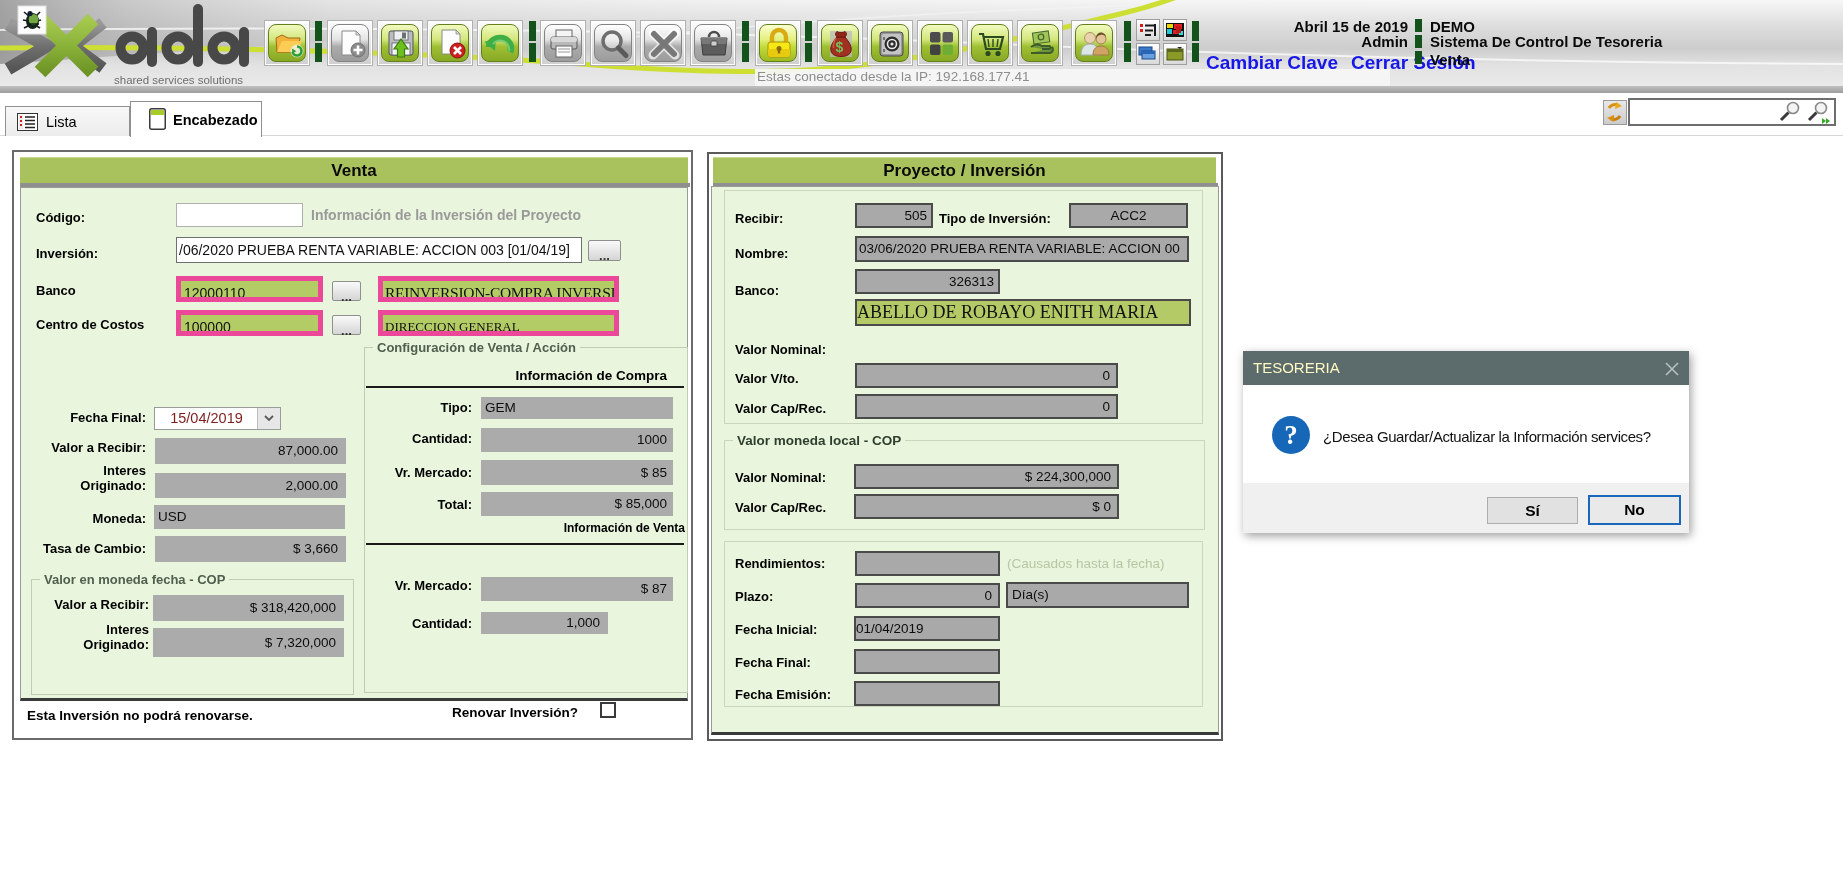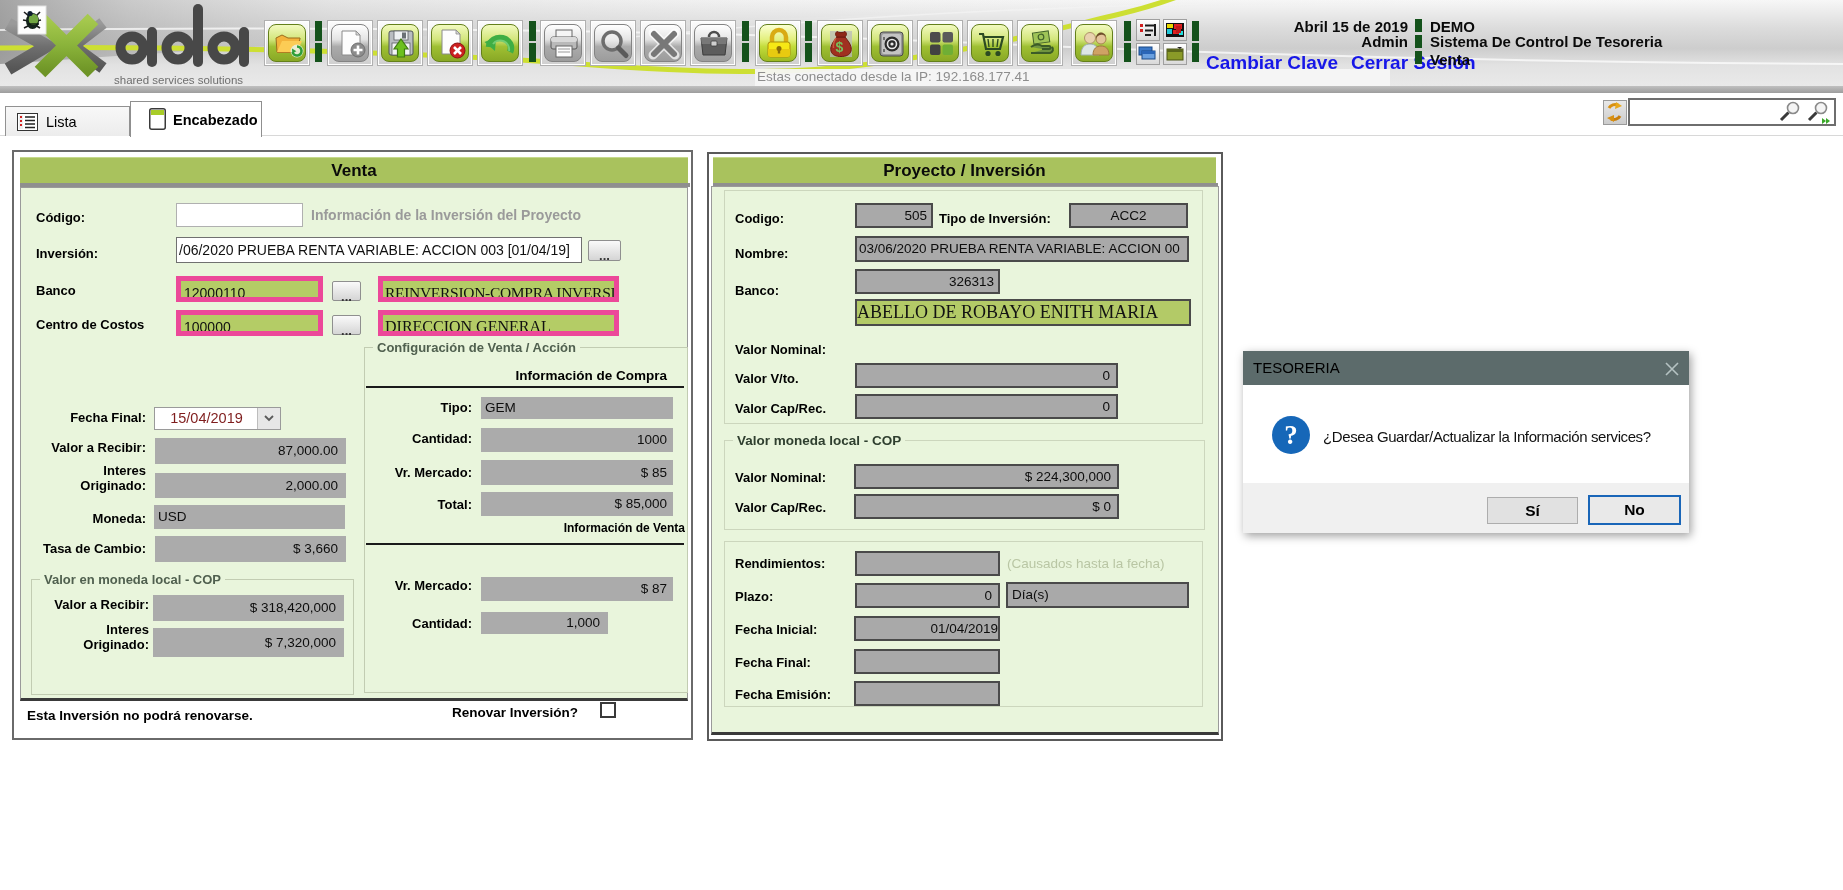--- a/index.html
+++ b/index.html
@@ -346,40 +346,40 @@
 <div class="lb" style="left:36px;top:246px">Inversión:</div>
 <div class="abs" style="left:176px;top:237px;width:406px;height:26px;background:#fff;border:1px solid #707070;box-sizing:border-box;font-size:14px;color:#101010;line-height:24px;white-space:nowrap;overflow:hidden;padding-left:2px">/06/2020 PRUEBA RENTA VARIABLE: ACCION 003 [01/04/19]</div>
 <div class="dots" style="left:588px;top:240px;width:33px;height:21px">...</div>
 <div class="lb" style="left:36px;top:283px">Banco</div>
 <div class="gn" style="left:176px;top:276px;width:147px;height:26px;line-height:24px;padding-left:3px">12000110</div>
 <div class="dots" style="left:332px;top:281px;width:29px;height:20px">...</div>
 <div class="gn" style="left:378px;top:276px;width:241px;height:26px;line-height:24px;padding-left:2px;font-family:'Liberation Serif',serif;font-size:15.5px;letter-spacing:-0.3px">REINVERSION-COMPRA INVERSION</div>
 <div class="lb" style="left:36px;top:317px">Centro de Costos</div>
 <div class="gn" style="left:176px;top:310px;width:147px;height:26px;line-height:24px;padding-left:3px">100000</div>
 <div class="dots" style="left:332px;top:315px;width:29px;height:20px">...</div>
-<div class="gn" style="left:378px;top:310px;width:241px;height:26px;line-height:24px;padding-left:2px;font-family:'Liberation Serif',serif;font-size:16px">DIRECCION GENERAL</div>
+<div class="gn" style="left:378px;top:310px;width:241px;height:26px;line-height:24px;padding-left:2px;font-family:'Liberation Serif',serif;font-size:13px">DIRECCION GENERAL</div>
 <div class="lb tR" style="left:31px;top:410px;width:115px">Fecha Final:</div>
 <div class="abs" style="left:154px;top:407px;width:127px;height:23px;background:#fff;border:1px solid #9a9a9a;box-sizing:border-box">
 <div style="position:absolute;left:0;top:0;width:103px;height:21px;text-align:center;font-size:14.5px;color:#7f1d1d;line-height:21px">15/04/2019</div>
 <div style="position:absolute;right:0;top:0;width:22px;height:21px;background:#e7e7e7;border-left:1px solid #bdbdbd">
 <svg width="22" height="21">
           <path d="M7,8 L11,12 L15,8" stroke="#5a5a5a" stroke-width="1.8" fill="none"></path>
         </svg></div>
 </div>
 <div class="lb tR" style="left:31px;top:440px;width:115px">Valor a Recibir:</div>
 <div class="gi tR" style="left:155px;top:438px;width:191px;height:26px;line-height:26px;padding-right:8px;box-sizing:border-box">87,000.00</div>
 <div class="lb tR" style="left:31px;top:463px;width:115px">Interes</div>
 <div class="lb tR" style="left:31px;top:478px;width:115px">Originado:</div>
 <div class="gi tR" style="left:155px;top:473px;width:191px;height:25px;line-height:25px;padding-right:8px;box-sizing:border-box">2,000.00</div>
 <div class="lb tR" style="left:31px;top:511px;width:115px">Moneda:</div>
 <div class="gi" style="left:154px;top:505px;width:191px;height:24px;line-height:24px;padding-left:4px;box-sizing:border-box">USD</div>
 <div class="lb tR" style="left:31px;top:541px;width:115px">Tasa de Cambio:</div>
 <div class="gi tR" style="left:155px;top:536px;width:191px;height:26px;line-height:26px;padding-right:8px;box-sizing:border-box">$ 3,660</div>
 <div class="grp" style="left:31px;top:579px;width:321px;height:114px">
-      <span>Valor en moneda local - COP</span>
+      <span>Valor en moneda fecha - COP</span>
     </div>
 <div class="lb tR" style="left:34px;top:597px;width:115px">Valor a Recibir:</div>
 <div class="gi tR" style="left:153px;top:595px;width:191px;height:26px;line-height:26px;padding-right:8px;box-sizing:border-box">$ 318,420,000</div>
 <div class="lb tR" style="left:34px;top:622px;width:115px">Interes</div>
 <div class="lb tR" style="left:34px;top:637px;width:115px">Originado:</div>
 <div class="gi tR" style="left:153px;top:628px;width:191px;height:29px;line-height:29px;padding-right:8px;box-sizing:border-box">$ 7,320,000</div>
 <div class="grp" style="left:364px;top:347px;width:322px;height:344px">
       <span>Configuración de Venta / Acción</span>
     </div>
 <div class="lb tR" style="left:467px;top:368px;width:200px;font-size:13.5px">Información de Compra</div>
@@ -399,21 +399,21 @@
 <div class="lb tR" style="left:362px;top:616px;width:110px">Cantidad:</div>
 <div class="gi tR" style="left:481px;top:612px;width:127px;height:22px;line-height:22px;padding-right:8px;box-sizing:border-box">1,000</div>
 <div class="lb" style="left:27px;top:708px;font-size:13.5px">Esta Inversión no podrá renovarse.</div>
 <div class="lb" style="left:452px;top:705px;font-size:13.5px">Renovar Inversión?</div>
 <div class="abs" style="left:600px;top:702px;width:16px;height:16px;background:#fff;border:2px solid #3a3a3a;box-sizing:border-box"></div>
 <div class="abs" style="left:707px;top:152px;width:516px;height:589px;border:2px solid #5a5a5a;box-sizing:border-box;background:#fff"></div>
 <div class="abs" style="left:713px;top:157px;width:503px;height:26px;background:#a9c25d;border-top:1px solid #c6d98c;text-align:center;font-weight:bold;font-size:17px;color:#0a0a0a;line-height:25px;box-sizing:border-box">Proyecto / Inversión</div>
 <div class="abs" style="left:713px;top:183px;width:505px;height:4px;background:#8f8f8f"></div>
 <div class="abs" style="left:711px;top:186px;width:508px;height:549px;background:#e9f5dc;border:1px solid #9a9a9a;border-bottom:3px solid #3a3a3a;box-sizing:border-box"></div>
 <div class="abs" style="left:724px;top:190px;width:479px;height:234px;border:1px solid #ccd6bd;box-sizing:border-box"></div>
-<div class="lb" style="left:735px;top:211px">Codigo:</div>
+<div class="lb" style="left:735px;top:211px">Recibir:</div>
 <div class="gib tR" style="left:855px;top:203px;width:78px;height:25px;line-height:21px;padding-right:4px">505</div>
 <div class="lb" style="left:939px;top:211px">Tipo de Inversión:</div>
 <div class="gib" style="left:1069px;top:203px;width:119px;height:25px;line-height:21px;text-align:center">ACC2</div>
 <div class="lb" style="left:735px;top:246px">Nombre:</div>
 <div class="gib" style="left:855px;top:236px;width:334px;height:26px;line-height:22px;padding-left:2px">03/06/2020 PRUEBA RENTA VARIABLE: ACCION 00</div>
 <div class="lb" style="left:735px;top:283px">Banco:</div>
 <div class="gib tR" style="left:855px;top:269px;width:145px;height:25px;line-height:21px;padding-right:4px">326313</div>
 <div class="abs" style="left:855px;top:299px;width:336px;height:27px;background:#b3ca67;border:2px solid #4a4a4a;box-sizing:border-box;font-family:'Liberation Serif',serif;font-size:18px;color:#131313;line-height:23px;white-space:nowrap;overflow:hidden">ABELLO DE ROBAYO ENITH MARIA</div>
 <div class="lb" style="left:735px;top:342px">Valor Nominal:</div>
 <div class="lb" style="left:735px;top:371px">Valor V/to.</div>
@@ -428,28 +428,28 @@
 <div class="lb" style="left:735px;top:500px">Valor Cap/Rec.</div>
 <div class="gib tR" style="left:854px;top:494px;width:265px;height:25px;line-height:21px;padding-right:6px">$ 0</div>
 <div class="abs" style="left:724px;top:541px;width:479px;height:166px;border:1px solid #ccd6bd;box-sizing:border-box"></div>
 <div class="lb" style="left:735px;top:556px">Rendimientos:</div>
 <div class="gib" style="left:855px;top:551px;width:145px;height:25px"></div>
 <div class="abs" style="left:1007px;top:556px;font-size:13.5px;color:#b9c6a4;white-space:nowrap">(Causados hasta la fecha)</div>
 <div class="lb" style="left:735px;top:589px">Plazo:</div>
 <div class="gib tR" style="left:855px;top:583px;width:145px;height:25px;line-height:21px;padding-right:6px">0</div>
 <div class="gib" style="left:1006px;top:582px;width:183px;height:26px;line-height:22px;padding-left:4px">Día(s)</div>
 <div class="lb" style="left:735px;top:622px">Fecha Inicial:</div>
-<div class="gib" style="left:854px;top:616px;width:146px;height:25px;line-height:21px;text-align:right">01/04/2019</div>
+<div class="gib" style="left:854px;top:616px;width:146px;height:25px;line-height:21px;text-align:left">01/04/2019</div>
 <div class="lb" style="left:735px;top:655px">Fecha Final:</div>
 <div class="gib" style="left:854px;top:649px;width:146px;height:25px"></div>
 <div class="lb" style="left:735px;top:687px">Fecha Emisión:</div>
 <div class="gib" style="left:854px;top:681px;width:146px;height:25px"></div>
 <div class="abs" style="left:1243px;top:351px;width:446px;height:182px;background:#fff;box-shadow:2px 3px 9px rgba(0,0,0,0.38)">
 <div style="position:absolute;left:0;top:0;width:100%;height:34px;background:#5c6b6b">
-<div style="position:absolute;left:10px;top:8px;font-size:15px;color:#000000">TESORERIA</div>
+<div style="position:absolute;left:10px;top:8px;font-size:15px;color:#fef9c3">TESORERIA</div>
 <svg width="16" height="16" style="position:absolute;right:9px;top:10px">
           <path d="M2,2 L14,14 M14,2 L2,14" stroke="#b5c2c2" stroke-width="1.6"></path>
         </svg>
 </div>
 <div style="position:absolute;left:0;top:132px;width:100%;height:50px;background:#f0f0f0"></div>
 <div style="position:absolute;left:29px;top:65px;width:38px;height:38px;border-radius:50%;background:#1667b8"></div>
 <div style="position:absolute;left:29px;top:65px;width:38px;height:38px;text-align:center;font-weight:bold;font-size:27px;color:#fff;line-height:38px;font-family:'Liberation Serif',serif">?</div>
 <div style="position:absolute;left:80px;top:77px;font-size:15px;letter-spacing:-0.4px;color:#111;white-space:nowrap">¿Desea Guardar/Actualizar la Información services?</div>
 <div style="position:absolute;left:244px;top:146px;width:91px;height:27px;background:#e1e1e1;border:1px solid #adadad;box-sizing:border-box;text-align:center;font-size:15.5px;font-weight:bold;color:#000;line-height:25px">Sí</div>
 <div style="position:absolute;left:345px;top:144px;width:93px;height:30px;background:#e9e9e9;border:2px solid #1a66b8;box-sizing:border-box;text-align:center;font-size:15.5px;font-weight:bold;color:#000;line-height:26px">No</div>

